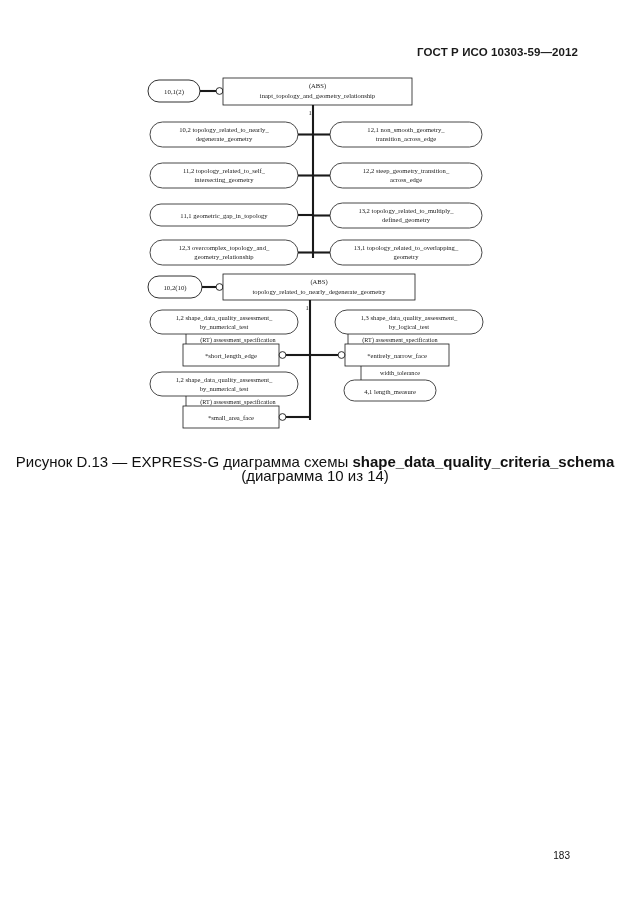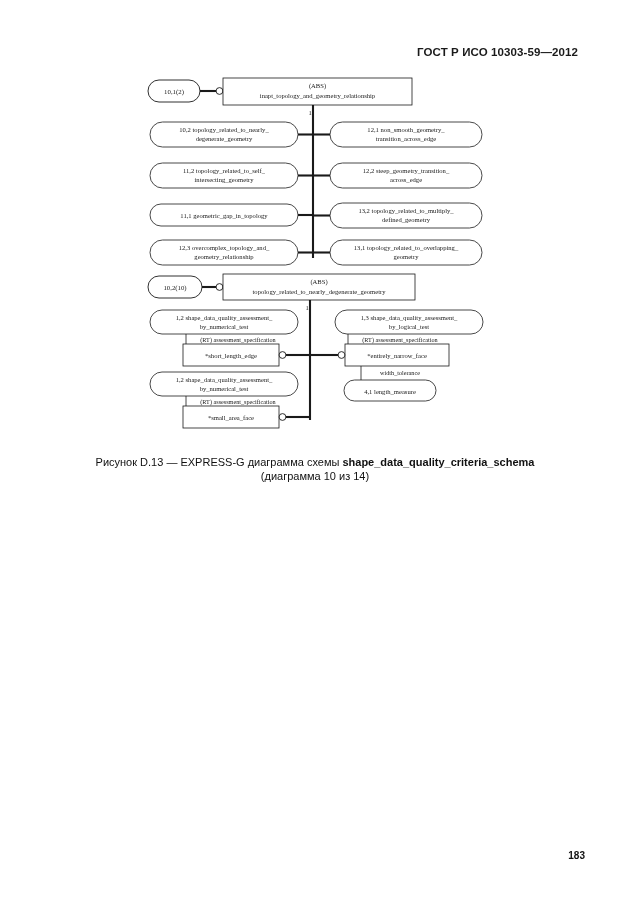--- a/index.html
+++ b/index.html
@@ -46,40 +46,39 @@
   }
 
   
   .caption {
     position: absolute;
     left: 0;
     right: 0;
     top: 455px;
     text-align: center;
     font-family: "Liberation Sans", sans-serif;
-    font-size: 11px;
+    font-size: 15px;
     line-height: 14px;
     color: #111;
   }
   .caption .schema-name {
     font-weight: bold;
   }
   .caption-line2 {
     display: block;
   }
 
   
   .page-number {
     position: absolute;
-    right: 45px;
+    right: 60px;
     bottom: 52px;
     font-family: "Liberation Sans", sans-serif;
     font-size: 10px;
     color: #111;
-    font-weight: bold;
   }
 
   
   text {
     font-family: "Liberation Serif", serif;
     fill: #1a1a1a;
   }
   .t-node {
     font-size: 6.6px;
     text-anchor: middle;

